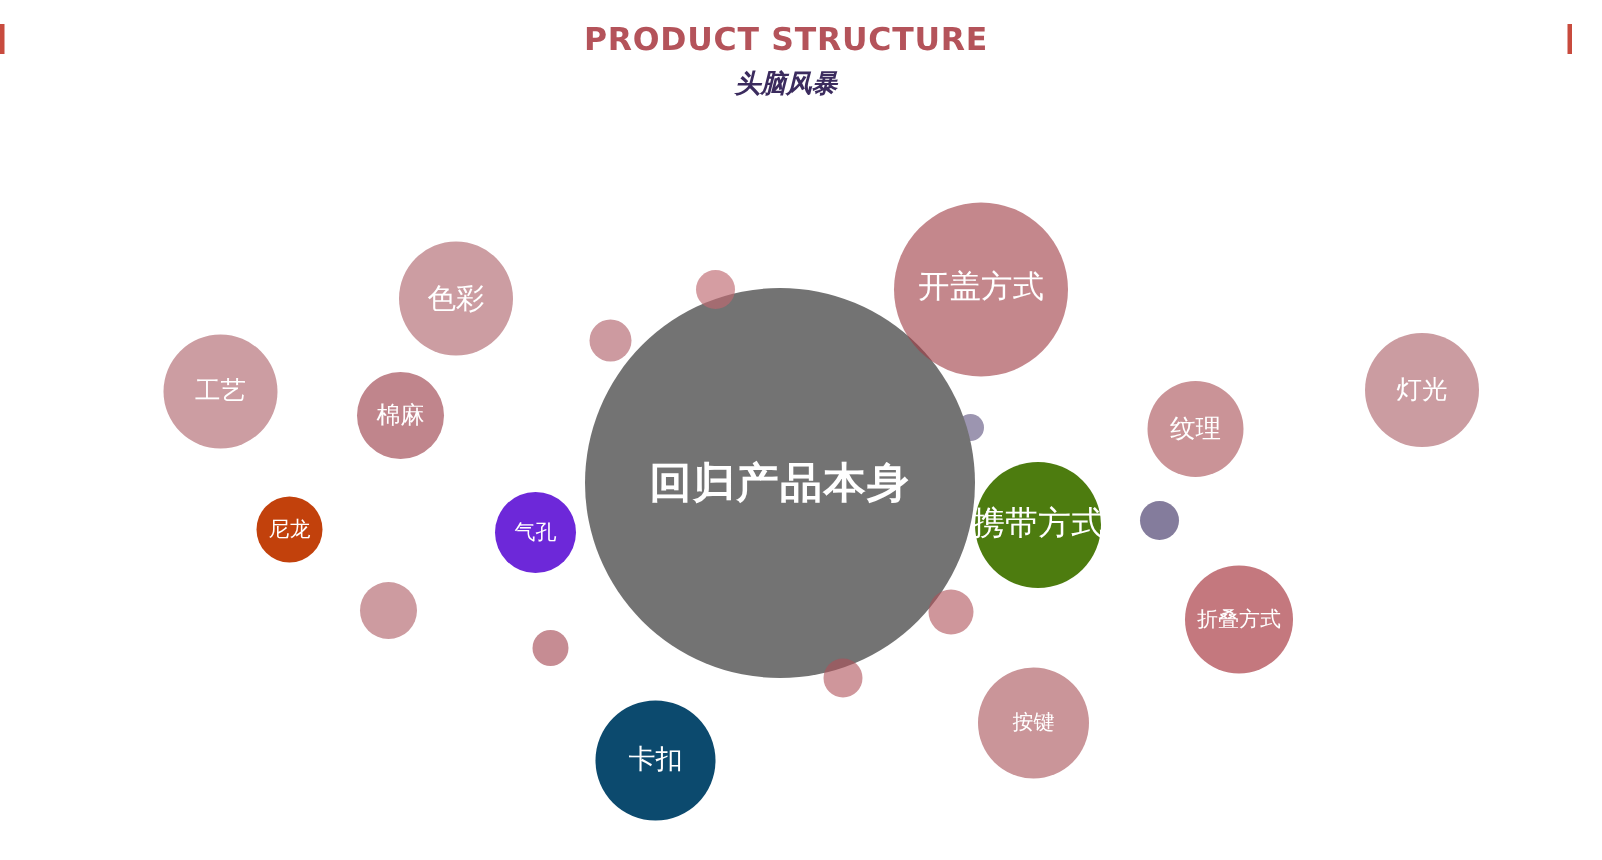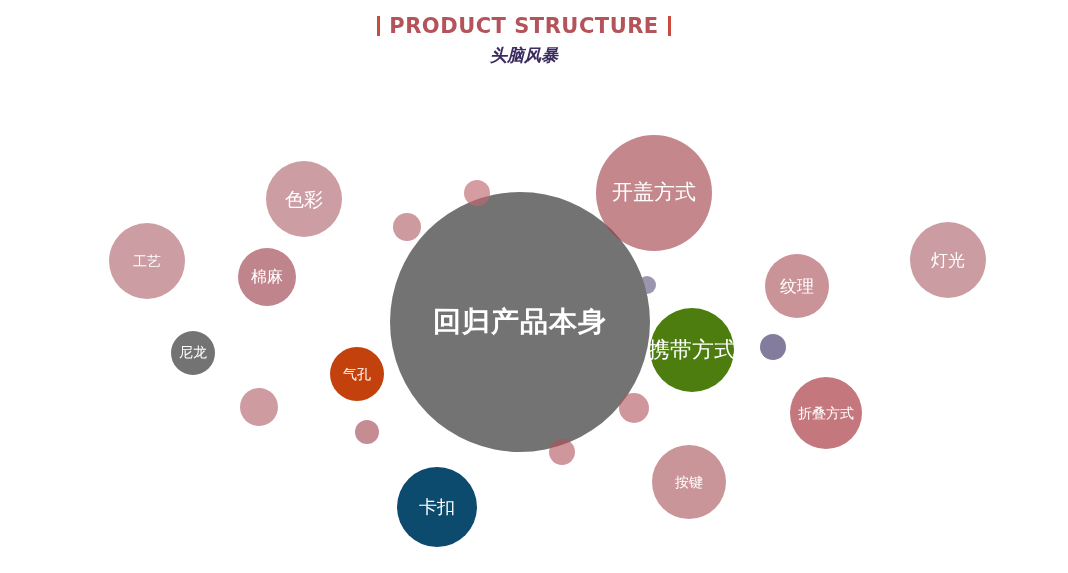--- a/index.html
+++ b/index.html
@@ -19,21 +19,21 @@
     position: absolute;
     top: 14px;
     left: 0;
     width: 1048px;
     text-align: center;
     z-index: 50;
   }
   .title-row {
     display: flex;
     align-items: center;
-    justify-content: center;
+    justify-content: space-between;
     gap: 9px;
   }
   .title-bar {
     display: inline-block;
     width: 3px;
     height: 20px;
     background: #c84b3e;
   }
   .page-title {
     margin: 0;
@@ -78,26 +78,26 @@
     <div class="page-subtitle">头脑风暴</div>
   </div>
 
   <div id="bubble-layer">
       <div class="bubble" style="left: 638px; top: 276px; width: 18px; height: 18px; background: rgb(156, 149, 176);"></div>
       <div class="bubble bold" style="left: 390px; top: 192px; width: 260px; height: 260px; background: #737373; font-size: 28px;">回归产品本身</div>
       <div class="bubble" style="left: 464px; top: 180px; width: 26px; height: 26px; background: rgba(190, 105, 112, 0.65);"></div>
       <div class="bubble" style="left: 596px; top: 135px; width: 116px; height: 116px; background: rgba(160, 62, 70, 0.62); font-size: 21px; font-family: Liberation Mono, monospace;">开盖方式</div>
       <div class="bubble" style="left: 619px; top: 393px; width: 30px; height: 30px; background: rgba(175, 80, 88, 0.6);"></div>
       <div class="bubble" style="left: 549px; top: 439px; width: 26px; height: 26px; background: rgba(175, 80, 88, 0.6);"></div>
-      <div class="bubble" style="left: 109px; top: 223px; width: 76px; height: 76px; background: rgb(204, 157, 162); font-size: 14px;">工艺</div>
+      <div class="bubble" style="left: 109px; top: 223px; width: 76px; height: 76px; background: rgb(204, 157, 162); font-size: 17px;">工艺</div>
       <div class="bubble" style="left: 266px; top: 161px; width: 76px; height: 76px; background: rgb(204, 157, 162); font-size: 19px;">色彩</div>
       <div class="bubble" style="left: 238px; top: 248px; width: 58px; height: 58px; background: rgb(192, 133, 140); font-size: 16px;">棉麻</div>
-      <div class="bubble" style="left: 171px; top: 331px; width: 44px; height: 44px; background: #737373; font-size: 14px; font-family: Liberation Mono, monospace;">尼龙</div>
+      <div class="bubble" style="left: 171px; top: 331px; width: 44px; height: 44px; background: #c2410c; font-size: 14px;">尼龙</div>
       <div class="bubble" style="left: 240px; top: 388px; width: 38px; height: 38px; background: rgb(205, 155, 160);"></div>
-      <div class="bubble" style="left: 330px; top: 347px; width: 54px; height: 54px; background: #c2410c; font-size: 14px;">气孔</div>
+      <div class="bubble" style="left: 330px; top: 328px; width: 54px; height: 54px; background: #6d28d9; font-size: 14px;">气孔</div>
       <div class="bubble" style="left: 355px; top: 420px; width: 24px; height: 24px; background: rgb(198, 140, 147);"></div>
       <div class="bubble" style="left: 397px; top: 467px; width: 80px; height: 80px; background: #0c4a6e; font-size: 18px;">卡扣</div>
       <div class="bubble" style="left: 393px; top: 213px; width: 28px; height: 28px; background: rgb(205, 154, 160);"></div>
       <div class="bubble" style="left: 650px; top: 308px; width: 84px; height: 84px; background: #4d7c0f; font-size: 22px;">携带方式</div>
       <div class="bubble" style="left: 652px; top: 445px; width: 74px; height: 74px; background: rgb(202, 149, 153); font-size: 14px;">按键</div>
       <div class="bubble" style="left: 765px; top: 254px; width: 64px; height: 64px; background: rgb(202, 147, 151); font-size: 17px;">纹理</div>
       <div class="bubble" style="left: 760px; top: 334px; width: 26px; height: 26px; background: rgb(132, 124, 156);"></div>
       <div class="bubble" style="left: 790px; top: 377px; width: 72px; height: 72px; background: rgb(196, 120, 126); font-size: 14px;">折叠方式</div>
       <div class="bubble" style="left: 910px; top: 222px; width: 76px; height: 76px; background: rgb(203, 156, 161); font-size: 17px;">灯光</div>
     </div>

